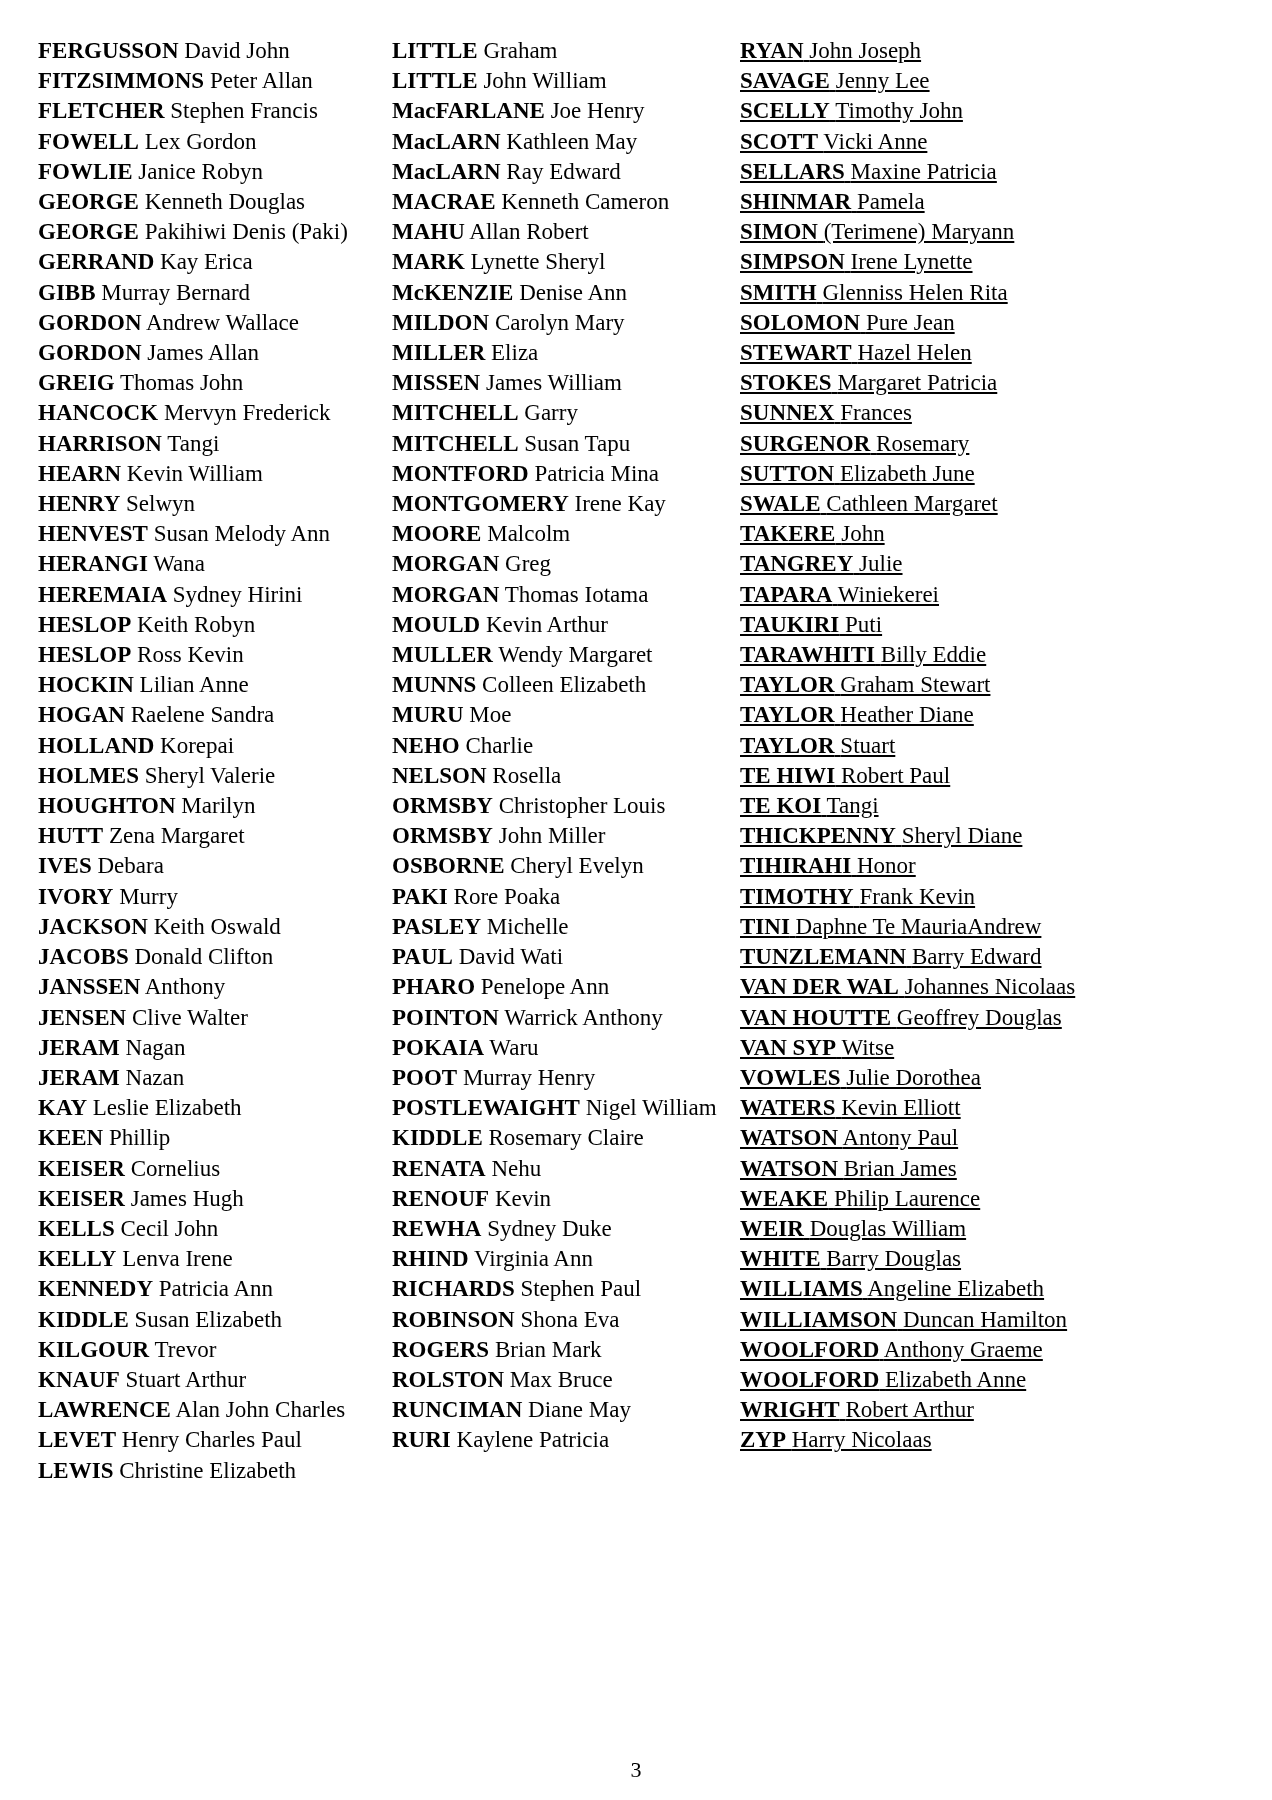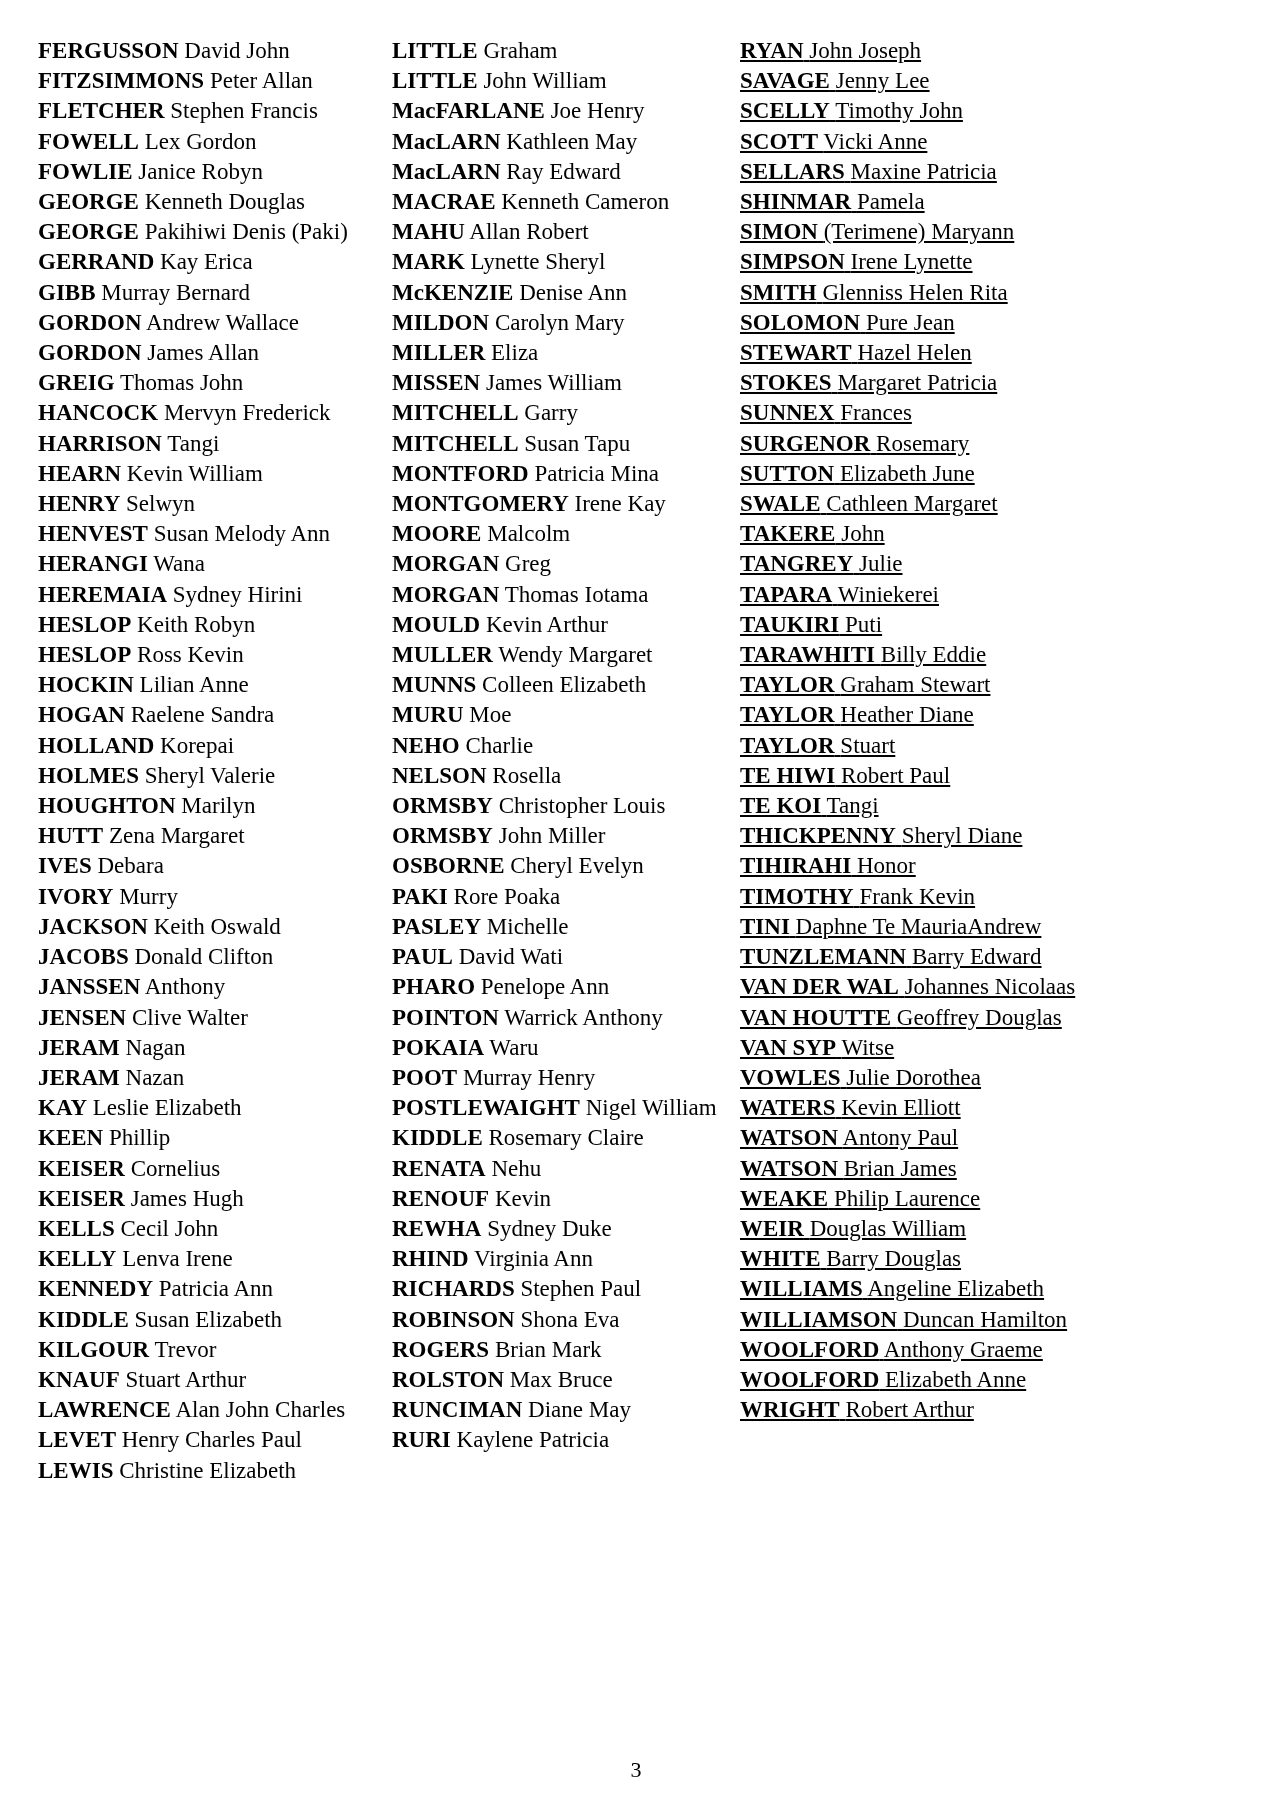--- a/index.html
+++ b/index.html
@@ -327,15 +327,16 @@
   <div class="entry"><span class="surname">WILLIAMS</span><span> </span><span class="given">Angeline Elizabeth</span></div>
 
   <div class="entry"><span class="surname">WILLIAMSON</span><span> </span><span class="given">Duncan Hamilton</span></div>
 
   <div class="entry"><span class="surname">WOOLFORD</span><span> </span><span class="given">Anthony Graeme</span></div>
 
   <div class="entry"><span class="surname">WOOLFORD</span><span> </span><span class="given">Elizabeth Anne</span></div>
 
   <div class="entry"><span class="surname">WRIGHT</span><span> </span><span class="given">Robert Arthur</span></div>
 
+  <div class="entry"><span class="surname">ZYP</span><span> </span><span class="given">Harry Nicolaas</span></div>
 </div>
   <div class="page-number">3</div>
 </div>
 
 </body></html>

